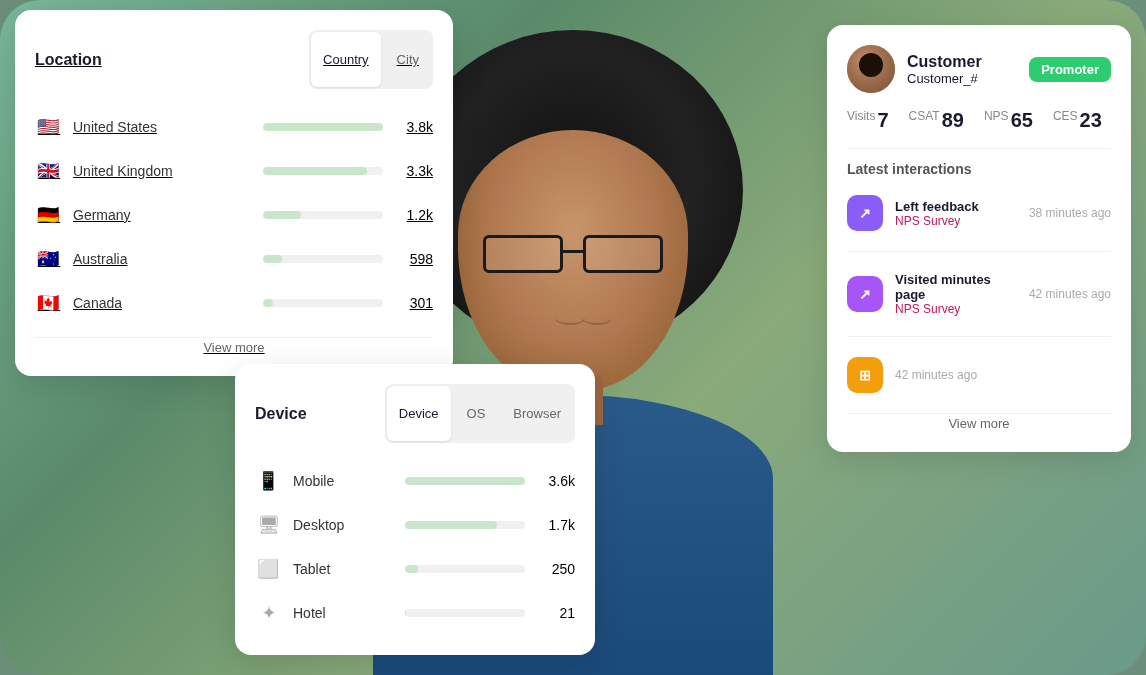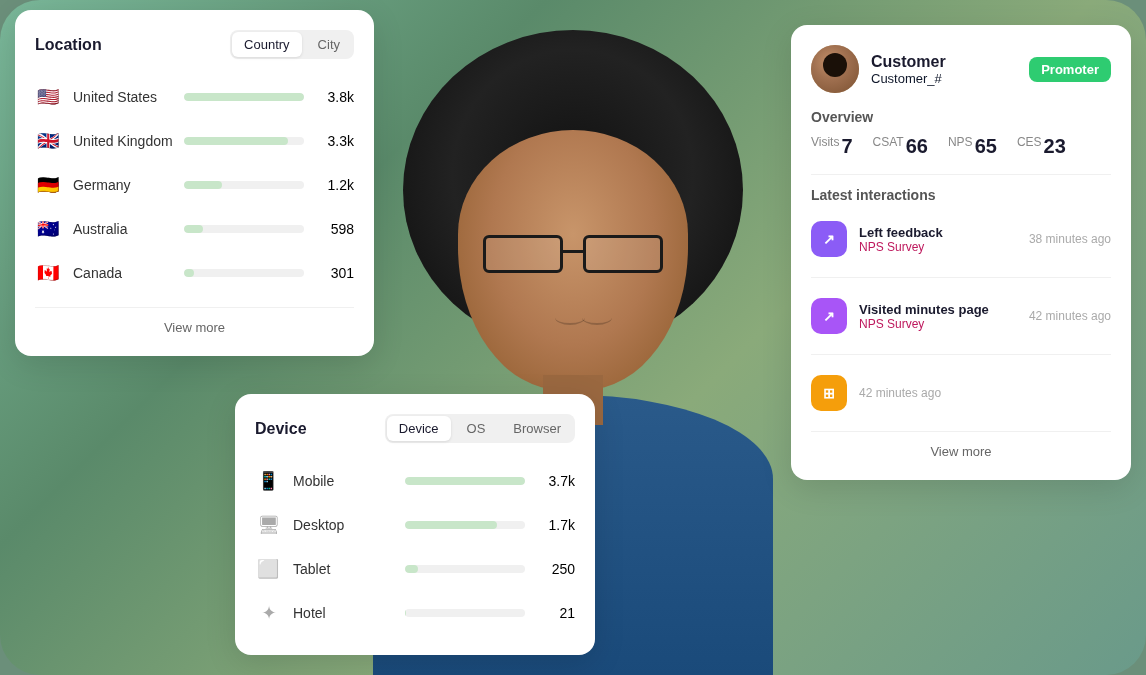--- a/index.html
+++ b/index.html
@@ -27,21 +27,22 @@
       background: white;
       border-radius: 16px;
       padding: 20px;
       box-shadow: 0 8px 32px rgba(0,0,0,0.12);
     }
 
     
     .location-card {
       top: 10px;
       left: 15px;
-      width: 359px;
+      width: 438px;
+      text-decoration: underline;
     }
 
     .card-header {
       display: flex;
       align-items: center;
       justify-content: space-between;
       margin-bottom: 16px;
     }
 
     .card-title {
@@ -52,21 +53,21 @@
 
     .tab-group {
       display: flex;
       gap: 4px;
       background: #f0f0f0;
       border-radius: 8px;
       padding: 2px;
     }
 
     .tab-btn {
-      padding: 5px 12px;
+      padding: 20px 12px;
       border-radius: 6px;
       font-size: 13px;
       font-weight: 500;
       cursor: pointer;
       border: none;
       background: transparent;
       color: #666;
     }
 
     .tab-btn.active {
@@ -118,36 +119,36 @@
       font-size: 14px;
       color: #000000;
       font-weight: 500;
       width: 40px;
       text-align: right;
     }
 
     .view-more {
       text-align: center;
       margin-top: 12px;
-      padding-top: 10px;
+      padding-top: 0;
       border-top: 1px solid #f0f0f0;
     }
 
     .view-more-link {
       font-size: 13px;
       color: #666;
       cursor: pointer;
       text-decoration: none;
     }
 
     
     .customer-card {
       top: 25px;
       right: 15px;
-      width: 340px;
+      width: 304px;
     }
 
     .customer-header {
       display: flex;
       align-items: center;
       gap: 12px;
       margin-bottom: 16px;
     }
 
     .avatar {
@@ -404,30 +405,29 @@
     <div class="avatar">
       <div class="avatar-inner"></div>
     </div>
     <div class="customer-info">
       <div class="customer-name">Customer</div>
       <div class="customer-id">Customer_#</div>
     </div>
     <div class="promoter-badge">Promoter</div>
   </div>
 
-  <div class="section-title">Overview</div>
 
   <div class="stats-row">
     <div class="stat-item">
       <span class="stat-label">Visits</span>
       <span class="stat-value">7</span>
     </div>
     <div class="stat-item">
       <span class="stat-label">CSAT</span>
-      <span class="stat-value">66</span>
+      <span class="stat-value">89</span>
     </div>
     <div class="stat-item">
       <span class="stat-label">NPS</span>
       <span class="stat-value">65</span>
     </div>
     <div class="stat-item">
       <span class="stat-label">CES</span>
       <span class="stat-value">23</span>
     </div>
   </div>
@@ -475,21 +475,21 @@
       <button class="tab-btn">Browser</button>
     </div>
   </div>
   <div id="device-rows">
       <div class="device-row">
     <div class="device-icon">📱</div>
     <span class="device-name">Mobile</span>
     <div class="bar-container">
       <div class="bar-fill bar-green" style="width:100%"></div>
     </div>
-    <span class="count-value">3.7k</span>
+    <span class="count-value">3.6k</span>
   </div>
       <div class="device-row">
     <div class="device-icon">🖥</div>
     <span class="device-name">Desktop</span>
     <div class="bar-container">
       <div class="bar-fill bar-green" style="width:77%"></div>
     </div>
     <span class="count-value">1.7k</span>
   </div>
       <div class="device-row">

